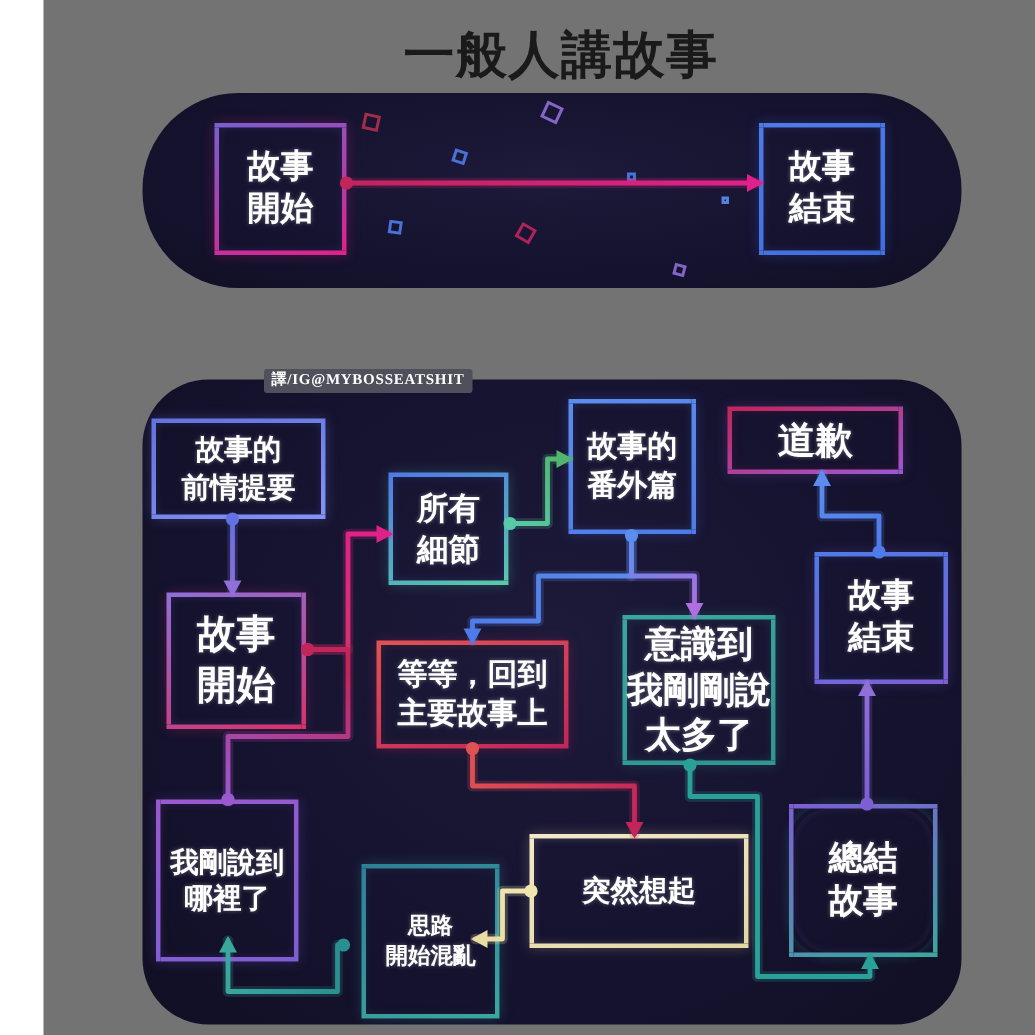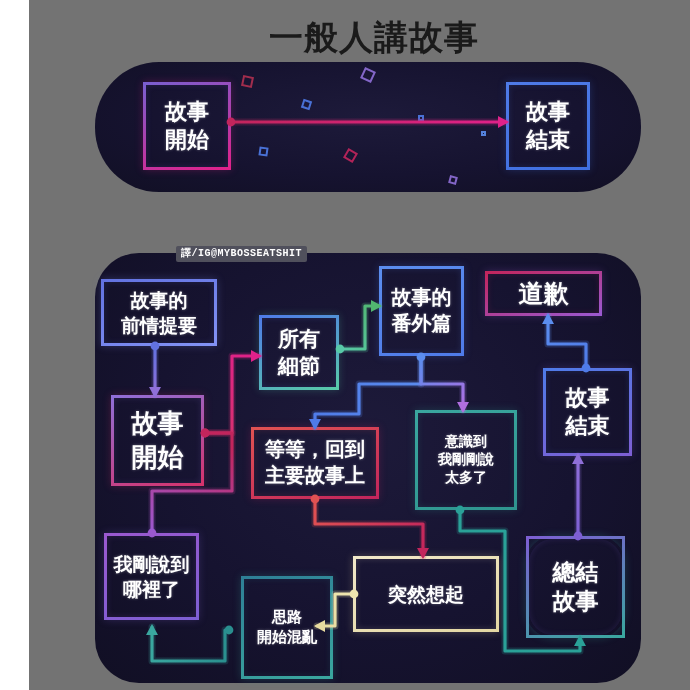--- a/index.html
+++ b/index.html
@@ -29,21 +29,21 @@
     line-height:1.28;
   }
   .node-line{white-space:nowrap;}
   .decor-square{position:absolute;box-sizing:border-box;background:transparent;}
   #connector-layer{position:absolute;left:0;top:0;pointer-events:none;}
   #watermark{
     position:absolute;left:147px;top:246px;
     background:#50505c;color:#ffffff;
     font-size:10px;font-weight:700;letter-spacing:0.5px;
     padding:2px 5px;border-radius:2px;line-height:12px;
-    font-family:Liberation Mono, monospace;
+    font-family:Liberation Serif, serif;
   }
 </style>
 </head>
 <body>
 
 <div id="stage">
   <div class="meme-title" style="top:16px;">一般人講故事</div>
   <div class="dark-panel" id="pill-panel"></div>
   <div class="dark-panel" id="chaos-panel"></div>
   <div id="watermark">譯/IG@MYBOSSEATSHIT</div>
@@ -84,26 +84,26 @@
         <div class="node-line">結束</div>
       </div>
       <div class="flow-node" style="left: 82px; top: 395px; width: 93px; height: 91px; font-size: 26px; border-image: linear-gradient(160deg, rgb(143, 111, 216), rgb(214, 51, 108)) 1 / 1 / 0 stretch; box-shadow: rgba(214, 51, 108, 0.267) 0px 0px 8px, rgba(143, 111, 216, 0.18) 0px 0px 6px inset;">
         <div class="node-line">故事</div>
         <div class="node-line">開始</div>
       </div>
       <div class="flow-node" style="left: 222px; top: 427px; width: 128px; height: 72px; font-size: 20px; border-image: linear-gradient(160deg, rgb(224, 82, 82), rgb(194, 37, 92)) 1 / 1 / 0 stretch; box-shadow: rgba(194, 37, 92, 0.267) 0px 0px 8px, rgba(224, 82, 82, 0.18) 0px 0px 6px inset;">
         <div class="node-line">等等，回到</div>
         <div class="node-line">主要故事上</div>
       </div>
-      <div class="flow-node" style="left: 386px; top: 410px; width: 102px; height: 100px; font-size: 14px; border-image: linear-gradient(160deg, rgb(58, 167, 159), rgb(47, 149, 143)) 1 / 1 / 0 stretch; box-shadow: rgba(47, 149, 143, 0.267) 0px 0px 8px, rgba(58, 167, 159, 0.18) 0px 0px 6px inset;">
+      <div class="flow-node" style="left: 386px; top: 410px; width: 102px; height: 100px; font-size: 24px; border-image: linear-gradient(160deg, rgb(58, 167, 159), rgb(47, 149, 143)) 1 / 1 / 0 stretch; box-shadow: rgba(47, 149, 143, 0.267) 0px 0px 8px, rgba(58, 167, 159, 0.18) 0px 0px 6px inset;">
         <div class="node-line">意識到</div>
         <div class="node-line">我剛剛說</div>
         <div class="node-line">太多了</div>
       </div>
-      <div class="flow-node" style="left: 75px; top: 533px; width: 95px; height: 87px; font-size: 19px; border-image: linear-gradient(160deg, rgb(155, 89, 208), rgb(125, 95, 211)) 1 / 1 / 0 stretch; box-shadow: rgba(125, 95, 211, 0.267) 0px 0px 8px, rgba(155, 89, 208, 0.18) 0px 0px 6px inset;">
+      <div class="flow-node" style="left: 75px; top: 533px; width: 95px; height: 108px; font-size: 19px; border-image: linear-gradient(160deg, rgb(155, 89, 208), rgb(125, 95, 211)) 1 / 1 / 0 stretch; box-shadow: rgba(125, 95, 211, 0.267) 0px 0px 8px, rgba(155, 89, 208, 0.18) 0px 0px 6px inset;">
         <div class="node-line">我剛說到</div>
         <div class="node-line">哪裡了</div>
       </div>
       <div class="flow-node" style="left: 212px; top: 576px; width: 92px; height: 103px; font-size: 15px; border-image: linear-gradient(160deg, rgb(46, 127, 150), rgb(58, 167, 159)) 1 / 1 / 0 stretch; box-shadow: rgba(58, 167, 159, 0.267) 0px 0px 8px, rgba(46, 127, 150, 0.18) 0px 0px 6px inset;">
         <div class="node-line">思路</div>
         <div class="node-line">開始混亂</div>
       </div>
       <div class="flow-node" style="left: 324px; top: 556px; width: 146px; height: 76px; font-size: 19px; border-image: linear-gradient(160deg, rgb(242, 233, 201), rgb(227, 215, 163)) 1 / 1 / 0 stretch; box-shadow: rgba(227, 215, 163, 0.267) 0px 0px 8px, rgba(242, 233, 201, 0.18) 0px 0px 6px inset;">
         <div class="node-line">突然想起</div>
       </div>

